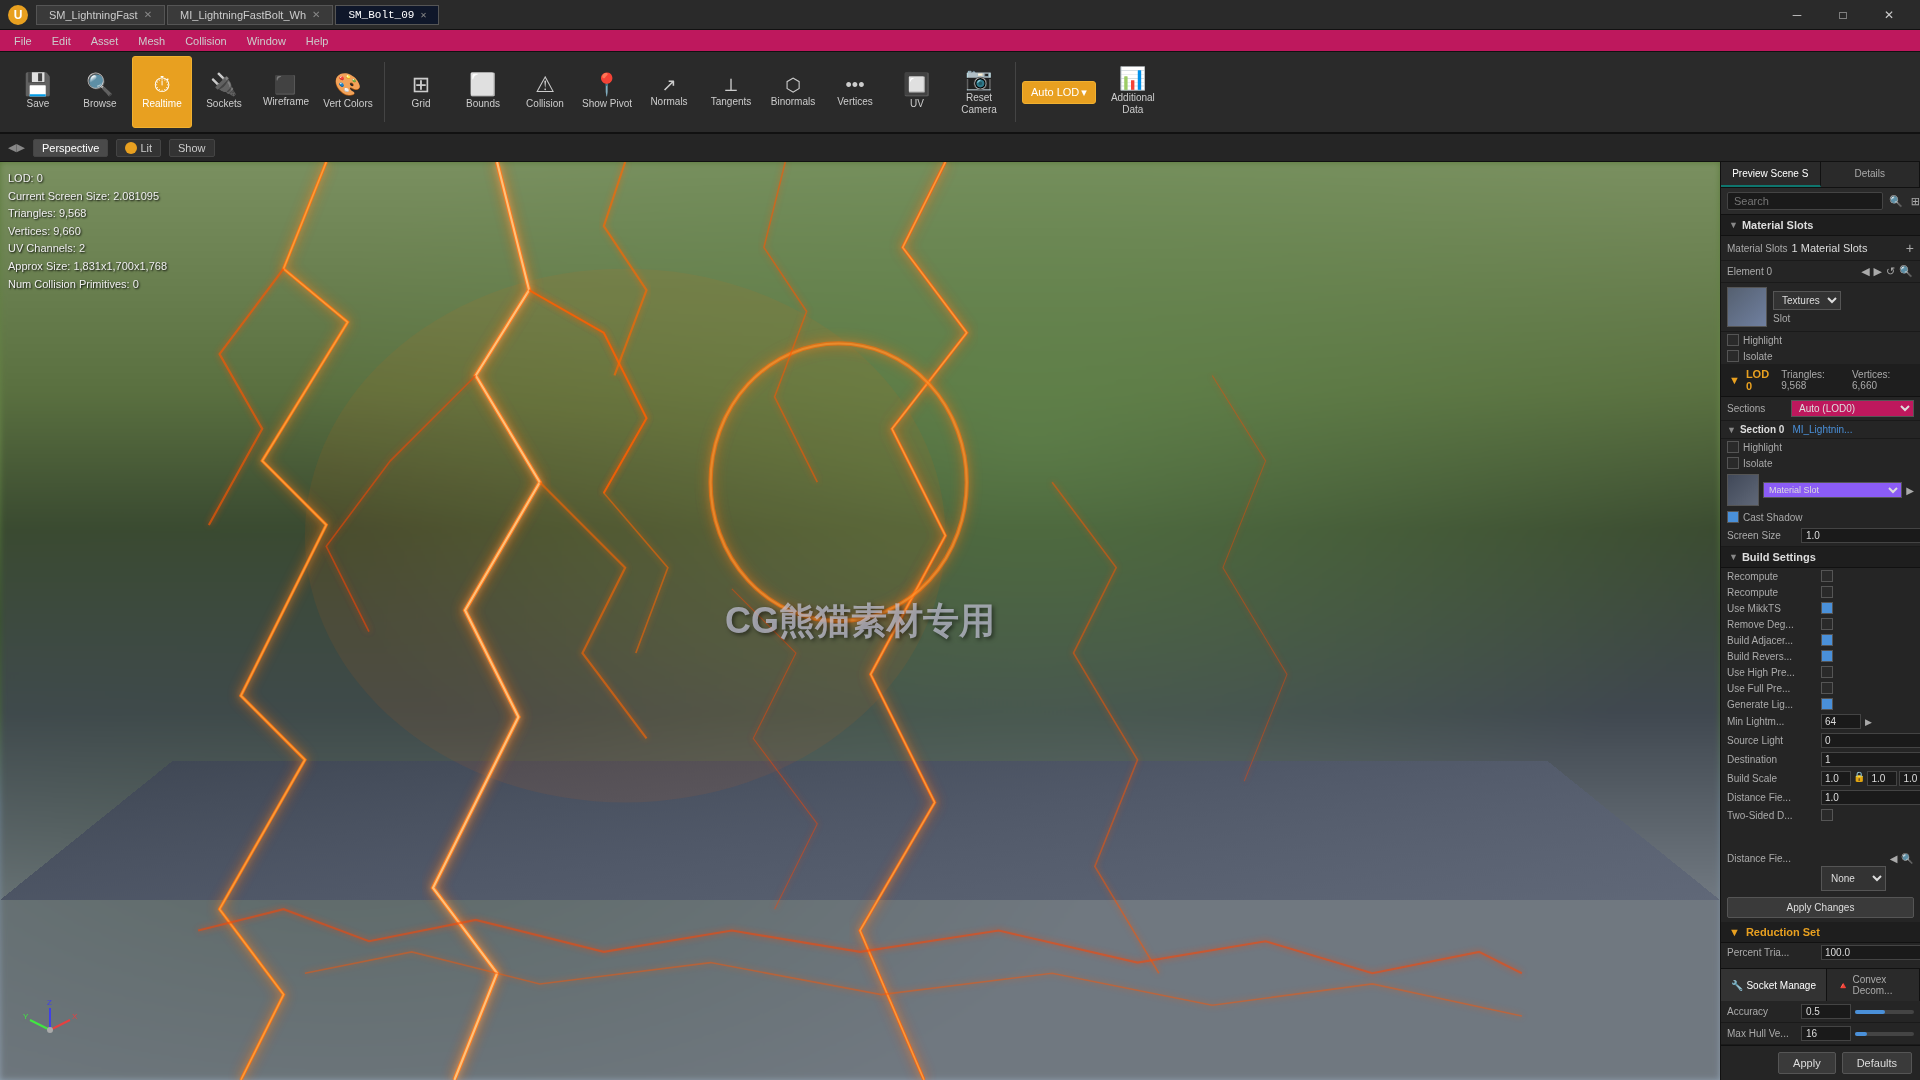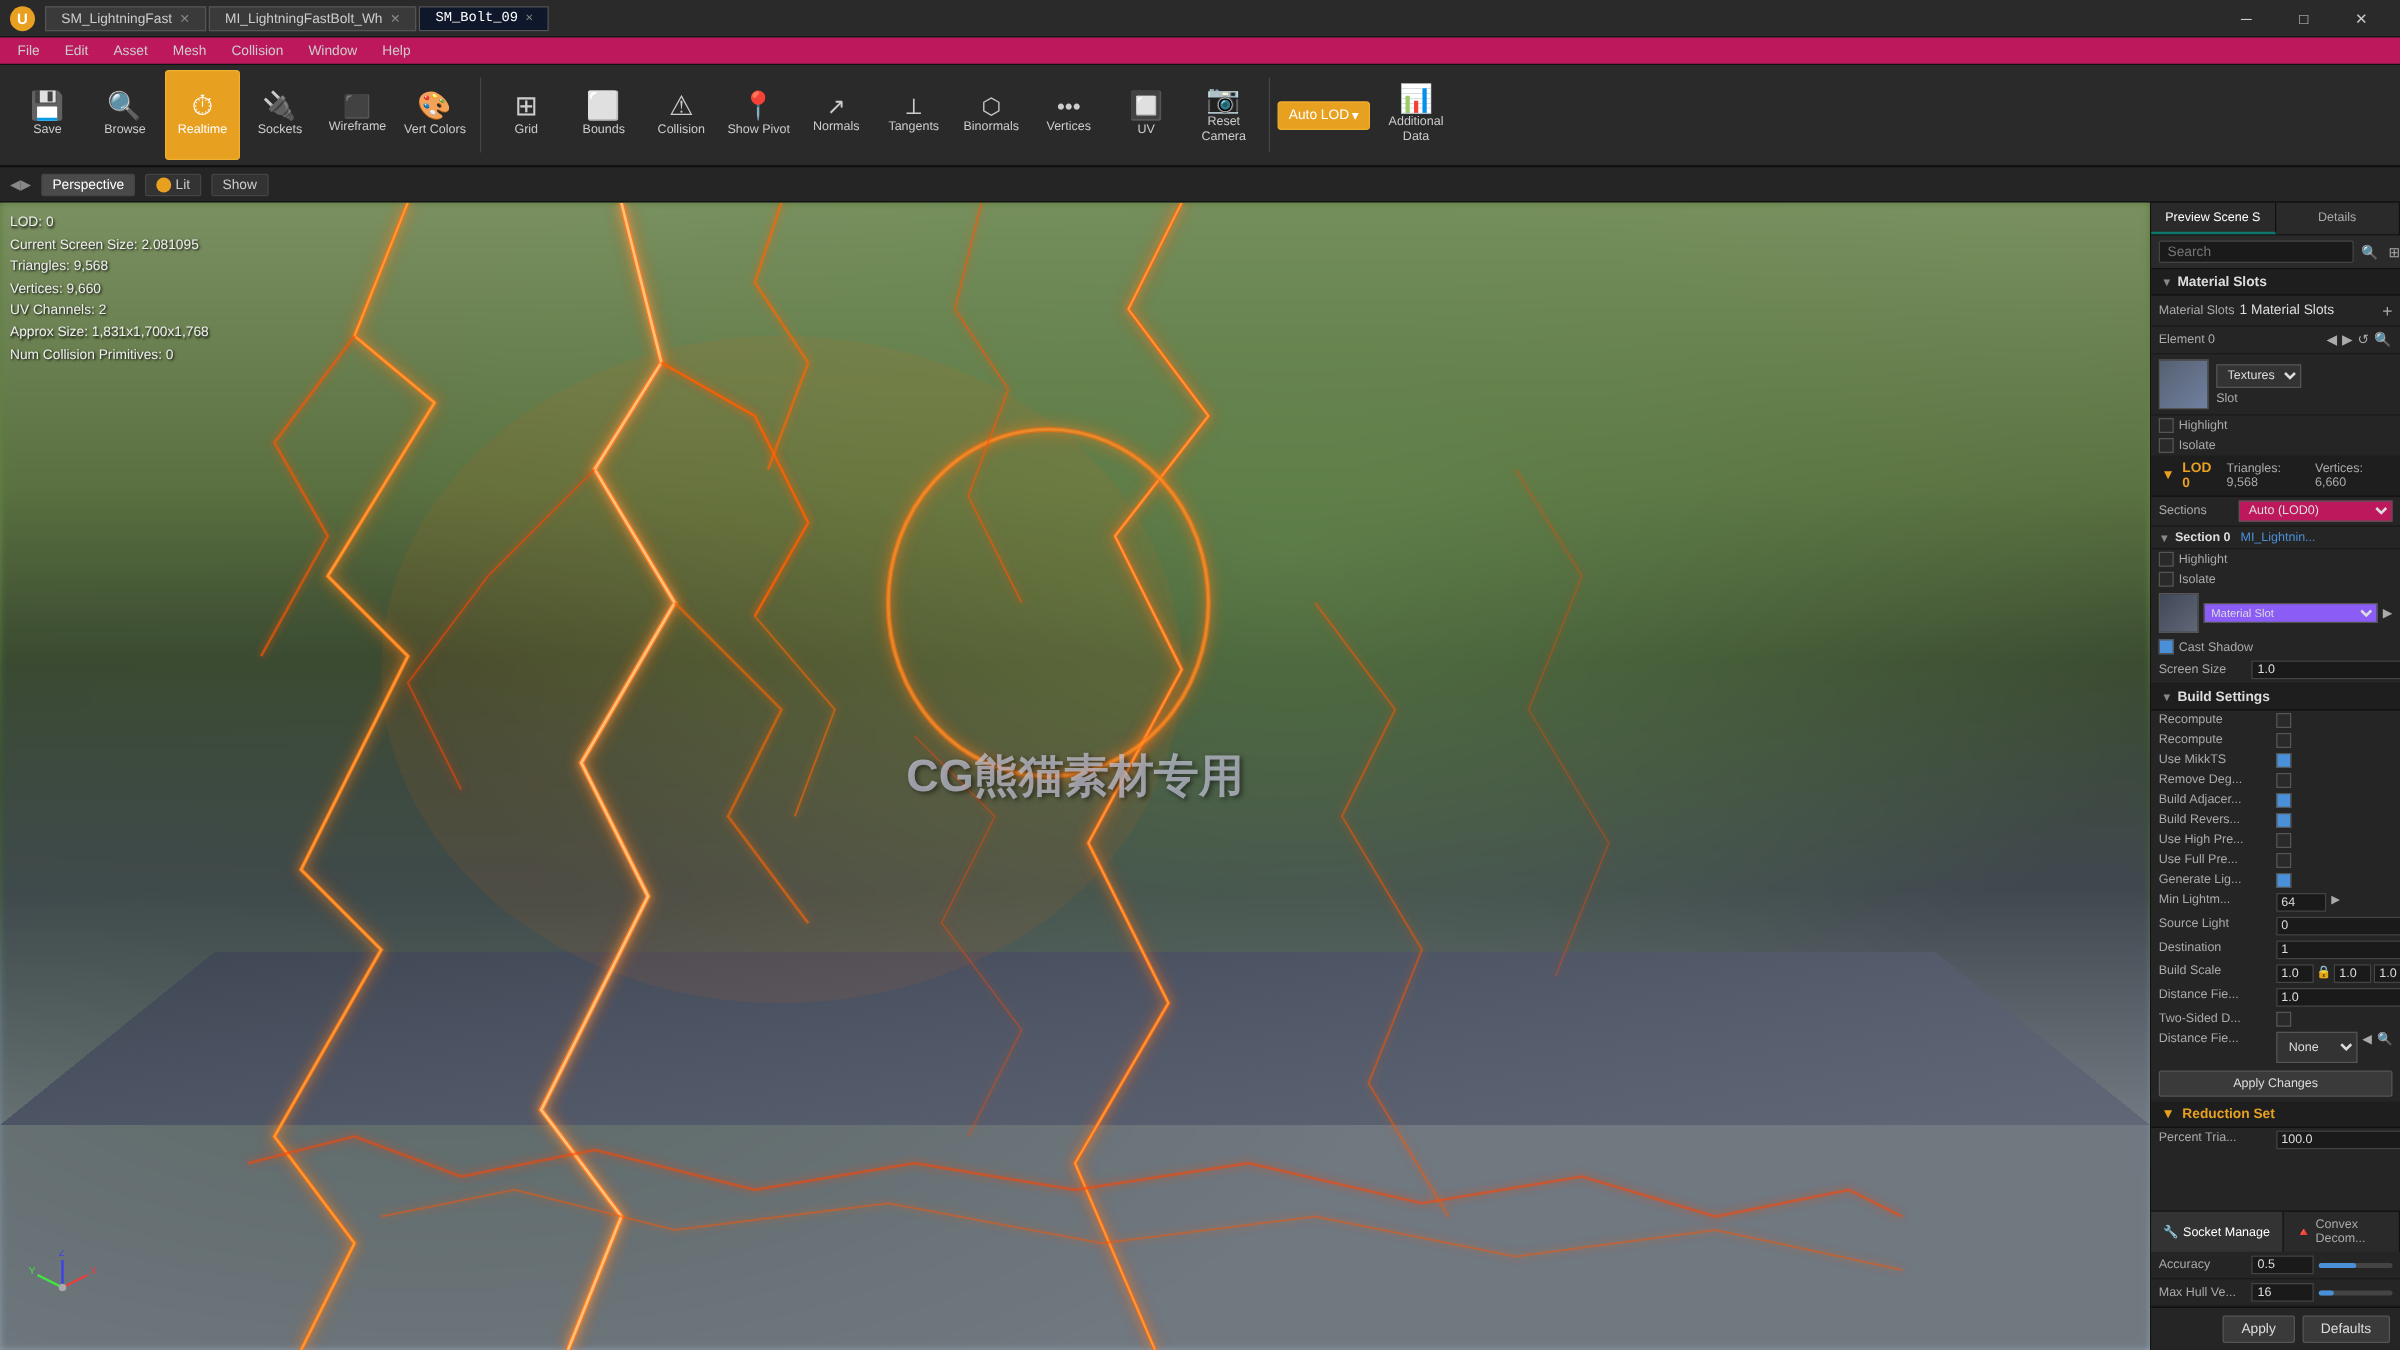--- a/index.html
+++ b/index.html
@@ -219,21 +219,21 @@
       display: flex; align-items: center; padding: 3px 6px; gap: 4px; border-bottom: 1px solid #1a1a1a;
     }
     .ss-label { font-size: 10px; color: #aaa; min-width: 70px; }
     .ss-input {
       flex: 1; background: #1a1a1a; border: 1px solid #444; color: #ddd; font-size: 10px;
       padding: 1px 4px;
     }
 
     
     .build-row {
-      display: flex; padding: 2px 6px; gap: 4px; font-size: 10px; color: #aaa;
+      display: flex; align-items: center; padding: 2px 6px; gap: 4px; font-size: 10px; color: #aaa;
     }
     .build-label { min-width: 90px; }
     .build-input {
       width: 40px; background: #1a1a1a; border: 1px solid #444; color: #ddd; font-size: 10px;
       padding: 1px 3px;
     }
     .build-arrow { color: #aaa; font-size: 9px; cursor: pointer; }
     .build-input-wide {
       flex: 1; background: #1a1a1a; border: 1px solid #444; color: #ddd; font-size: 10px; padding: 1px 3px;
     }
@@ -678,21 +678,21 @@
       <span class="build-label">Distance Fie...</span>
       <input type="text" class="build-input-wide" value="1.0" style="">
 
     </div>
     <div class="build-row">
       <span class="build-label">Two-Sided D...</span>
       <div class="cb"></div>
     </div>
     <div class="build-row">
       <span class="build-label">Distance Fie...</span>
-      <select style="flex:1;background:#333;border:1px solid #555;color:#ddd;font-size:10px;padding:5px;">
+      <select style="flex:1;background:#333;border:1px solid #555;color:#ddd;font-size:10px;padding:5px;margin-top:41px;">
         <option>None</option>
       </select>
       <span style="color:#aaa;cursor:pointer;font-size:10px;">◀</span>
       <span style="color:#aaa;cursor:pointer;font-size:10px;">🔍</span>
     </div>
 
     <div class="apply-changes-btn">Apply Changes</div>
 
     <div class="reduction-header">
       <span style="color:#e8a020;">▼</span>

